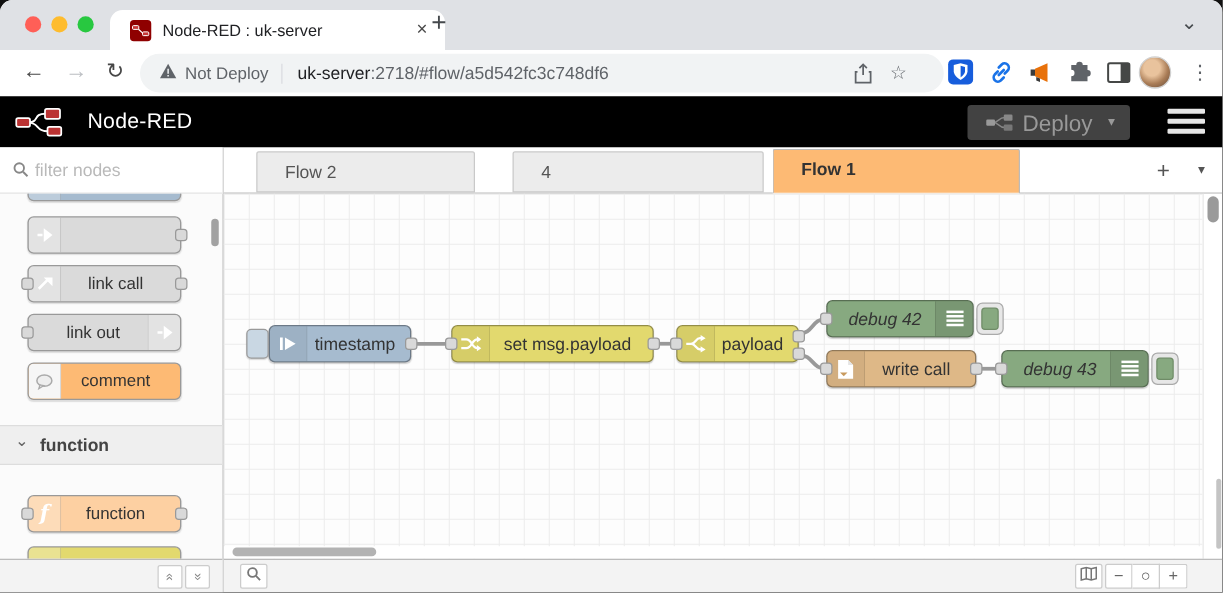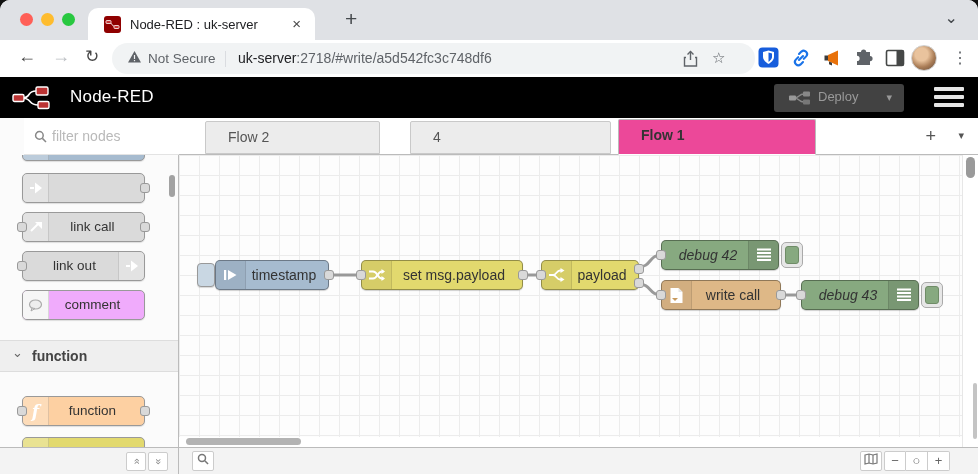--- a/index.html
+++ b/index.html
@@ -6,21 +6,21 @@
   html,body { background:#111; font-family:"Liberation Sans", sans-serif; }
   .window { position:relative; width:978px; height:474px; background:#fff; overflow:hidden;
             border-radius:10px 10px 0 0; margin:0 auto; }
 
   
   .tabstrip { position:absolute; left:0; top:0; width:978px; height:40px; background:#dfe1e5; }
   .tl { position:absolute; top:13px; width:13px; height:13px; border-radius:50%; }
   .tl.red { left:20px; background:#ff5f57; }
   .tl.yellow { left:41px; background:#febc2e; }
   .tl.green { left:62px; background:#28c840; }
-  .btab { position:absolute; left:88px; top:8px; width:227px; height:32px; background:#fff;
+  .btab { position:absolute; left:88px; top:8px; width:268px; height:32px; background:#fff;
           border-radius:10px 10px 0 0; }
   .favicon { position:absolute; left:16px; top:8px; width:17px; height:17px; background:#8f0000;
              border-radius:3px; }
   .btab-title { position:absolute; left:42px; top:9px; font-size:13px; color:#202124; white-space:nowrap; }
   .btab-close { position:absolute; right:14px; top:7px; font-size:15px; color:#4a4a4a; cursor:default; }
   .newtab { position:absolute; left:345px; top:7px; font-size:21px; color:#45494d; font-weight:300; }
   .strip-overflow { position:absolute; right:20px; top:8px; font-size:16px; color:#45494d; }
 
   
   .addressbar { position:absolute; left:0; top:40px; width:978px; height:37px; background:#fff; }
@@ -45,30 +45,30 @@
             border:1px solid #d0d0d0; }
   .menu-dots { position:absolute; left:952px; top:8px; font-size:16px; color:#5f6368; letter-spacing:0; }
 
   
   .nr-header { position:absolute; left:0; top:77px; width:978px; height:41px; background:#000; }
   .nr-logo { position:absolute; left:12px; top:7px; }
   .nr-title { position:absolute; left:70px; top:10px; color:#fff; font-size:17px; letter-spacing:0.2px; }
   .deploy-btn { position:absolute; right:74px; top:7px; width:130px; height:28px; background:#424242;
                 border-radius:3px; }
   .deploy-ic { position:absolute; left:14px; top:7px; }
-  .deploy-label { position:absolute; left:44px; top:5px; color:#999; font-size:13px; }
+  .deploy-label { position:absolute; left:44px; top:5px; color:#999; font-size:18px; }
   .deploy-caret { position:absolute; right:12px; top:7px; color:#999; font-size:11px; }
   .hamburger { position:absolute; right:14px; top:10px; width:30px; height:21px; }
   .hamburger div { width:30px; height:4px; background:#e6e6e6; border-radius:1px; margin-bottom:4px; }
 
   
   .palette { position:absolute; left:0; top:118px; width:179px; bottom:0; background:#fbfbfb;
              border-right:1px solid #bbb; }
   .pal-search { position:absolute; left:0; top:0; width:178px; height:37px; background:#fff;
-                border-bottom:1px solid #e3e3e3;margin-left:24px; }
+                border-bottom:1px solid #e3e3e3; }
   .pal-search .mag { position:absolute; left:10px; top:11px; }
   .pal-search input { position:absolute; left:28px; top:6px; width:140px; height:24px; border:0;
                       outline:none; font-size:14px; color:#444; background:transparent;
                       font-family:"Liberation Sans",sans-serif; }
   .pal-search input::placeholder { color:#b9b9b9; }
   .pal-scroll { position:absolute; left:0; top:37px; width:178px; bottom:27px; overflow:hidden; }
   .pal-node { position:absolute; left:22px; width:123px; height:30px; border:1px solid #999;
               border-radius:5px; box-shadow:0 1px 1px rgba(0,0,0,0.12); font-size:13.5px; color:#333; }
   .pal-node .ic { position:absolute; top:0; width:26px; height:28px; background:rgba(255,255,255,0.25);
                   display:flex; align-items:center; justify-content:center; }
@@ -94,21 +94,21 @@
   .pf-btn span { display:inline-block; }
   .pf-up { right:32px; } .pf-up span { transform:rotate(-90deg); }
   .pf-down { right:10px; } .pf-down span { transform:rotate(90deg); }
 
   
   .workspace { position:absolute; left:179px; top:118px; right:0; bottom:0; }
   .tabbar { position:absolute; left:0; top:0; right:0; height:37px; background:#fff;
             border-bottom:1px solid #bbb; }
   .wtab { position:absolute; top:3px; height:33px; background:#ececec; border:1px solid #c9c9c9;
           font-size:14px; color:#555; padding-left:22px; line-height:31px; border-radius:2px 2px 0 0; }
-  .wtab.active { top:1px; height:36px; background:#ec4899; border-color:#bbb; border-bottom-color:#fff;
+  .wtab.active { top:1px; height:36px; background:#fdba74; border-color:#bbb; border-bottom-color:#fff;
                  font-weight:bold; color:#333; z-index:3; }
   .tab-add { position:absolute; right:42px; top:8px; font-size:18px; color:#555; }
   .tab-list { position:absolute; right:14px; top:11px; font-size:11px; color:#555; }
 
   .canvas { position:absolute; left:0; top:37px; right:16px; bottom:27px; background:#fdfdfd;
             background-image:linear-gradient(#ececec 1px, transparent 1px),
                              linear-gradient(90deg,#ececec 1px, transparent 1px);
             background-size:20px 20px; overflow:hidden; }
   .wires { position:absolute; left:0; top:0; width:100%; height:100%; }
 
@@ -148,21 +148,21 @@
   .wf-zoomreset { right:50px; border-left:0; border-radius:0; }
   .wf-zoomin { right:28px; border-left:0; border-radius:0 2px 2px 0; }
 
   
   .c-inject { background:#a6bbcf; }
   .c-change, .c-switch { background:#e2d96e; }
   .c-debug { background:#87a980; }
   .c-file { background:#deb887; }
   .c-function { background:#fdd0a2; }
   .c-link { background:#dadada; }
-  .c-comment { background:#f0abfc; }
+  .c-comment { background:#fdba74; }
   .italic { font-style:italic; }
 </style>
 </head>
 <body>
 
 <div class="window">
 
   <div class="tabstrip">
     <div class="tl red"></div>
     <div class="tl yellow"></div>
@@ -187,23 +187,23 @@
     <span class="nav-ic nav-fwd">→</span>
     <span class="nav-ic nav-reload">↻</span>
     <div class="omnibox">
       <span class="warn">
         <svg width="15" height="14" viewBox="0 0 15 14">
             <path d="M7.5 1 L14 12.5 H1 Z" fill="#5f6368"></path>
             <rect x="6.9" y="5" width="1.2" height="4" fill="#f1f3f4"></rect>
             <rect x="6.9" y="10" width="1.2" height="1.2" fill="#f1f3f4"></rect>
           </svg>
       </span>
-      <span class="notsecure">Not Secure</span>
+      <span class="notsecure">Not Deploy</span>
       <div class="url-divider"></div>
-      <span class="url"><span class="host">uk-server</span><span class="rest">:2718/#write/a5d542fc3c748df6</span></span>
+      <span class="url"><span class="host">uk-server</span><span class="rest">:2718/#flow/a5d542fc3c748df6</span></span>
       <span class="share-ic">
         <svg width="17" height="18" viewBox="0 0 17 18" fill="none" stroke="#5f6368" stroke-width="1.4">
           <path d="M8.5 1.5 V10"></path>
             <path d="M5.5 4.5 L8.5 1.5 L11.5 4.5"></path>
             <path d="M4 7.5 H2.5 V16 H14.5 V7.5 H13"></path>
         </svg>
       </span>
       <span class="star-ic">☆</span>
     </div>
     <span class="ext" style="left:758px">

